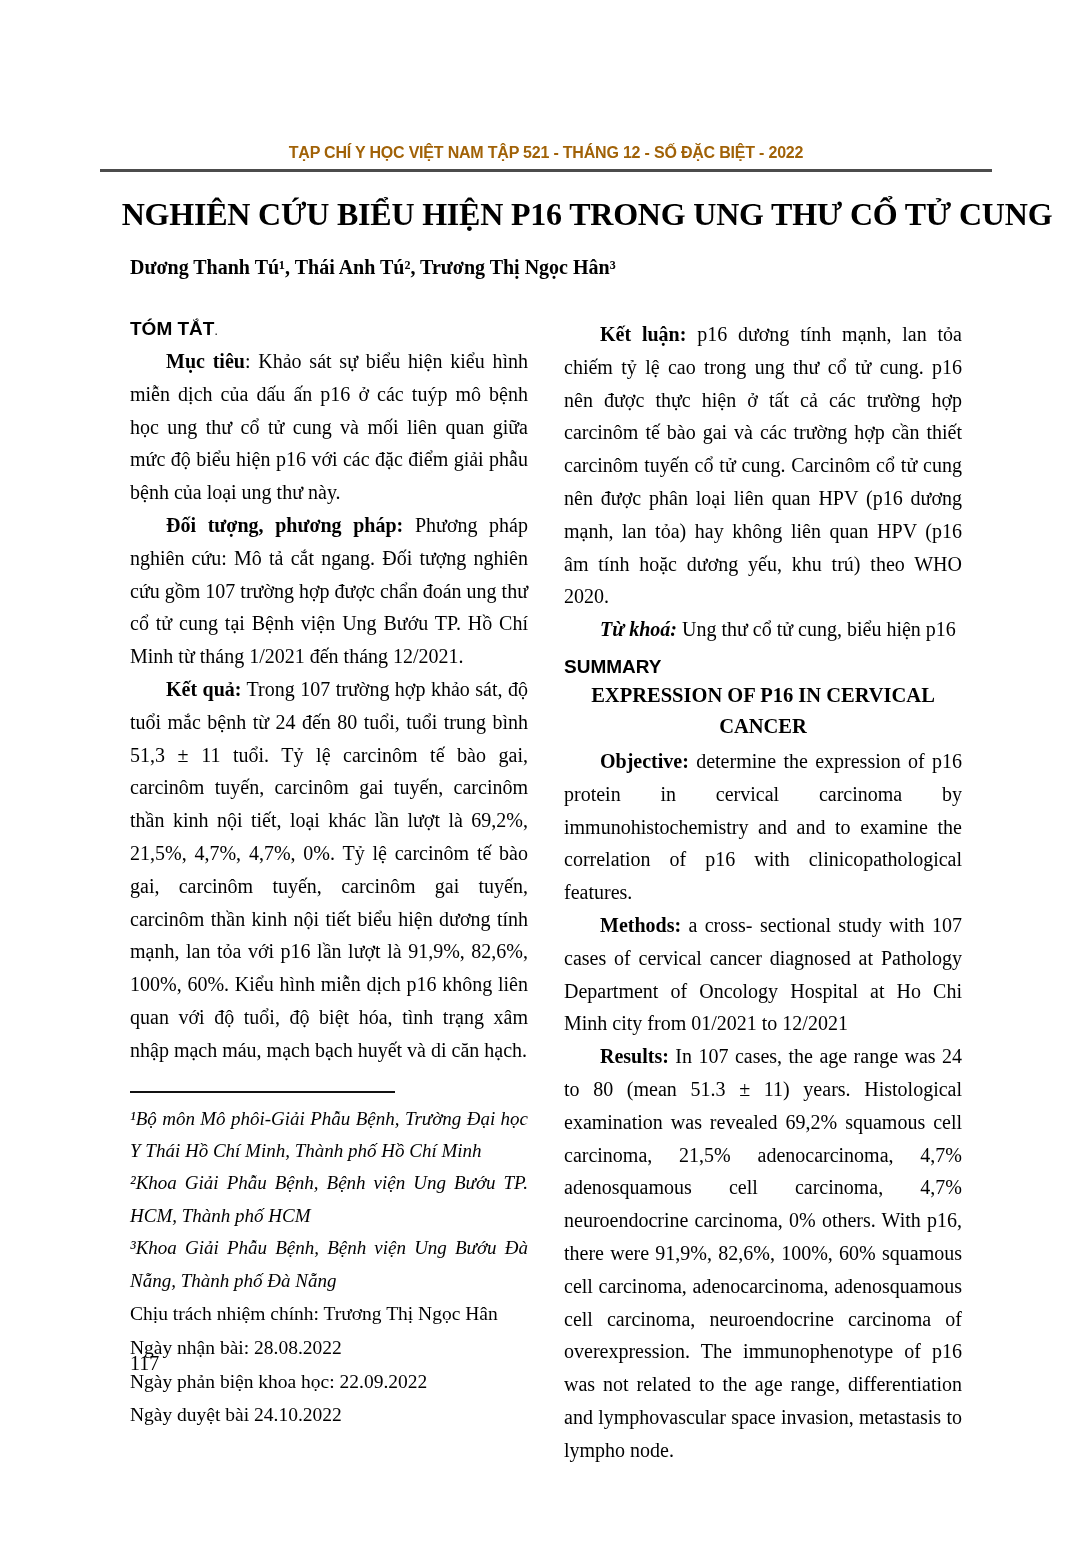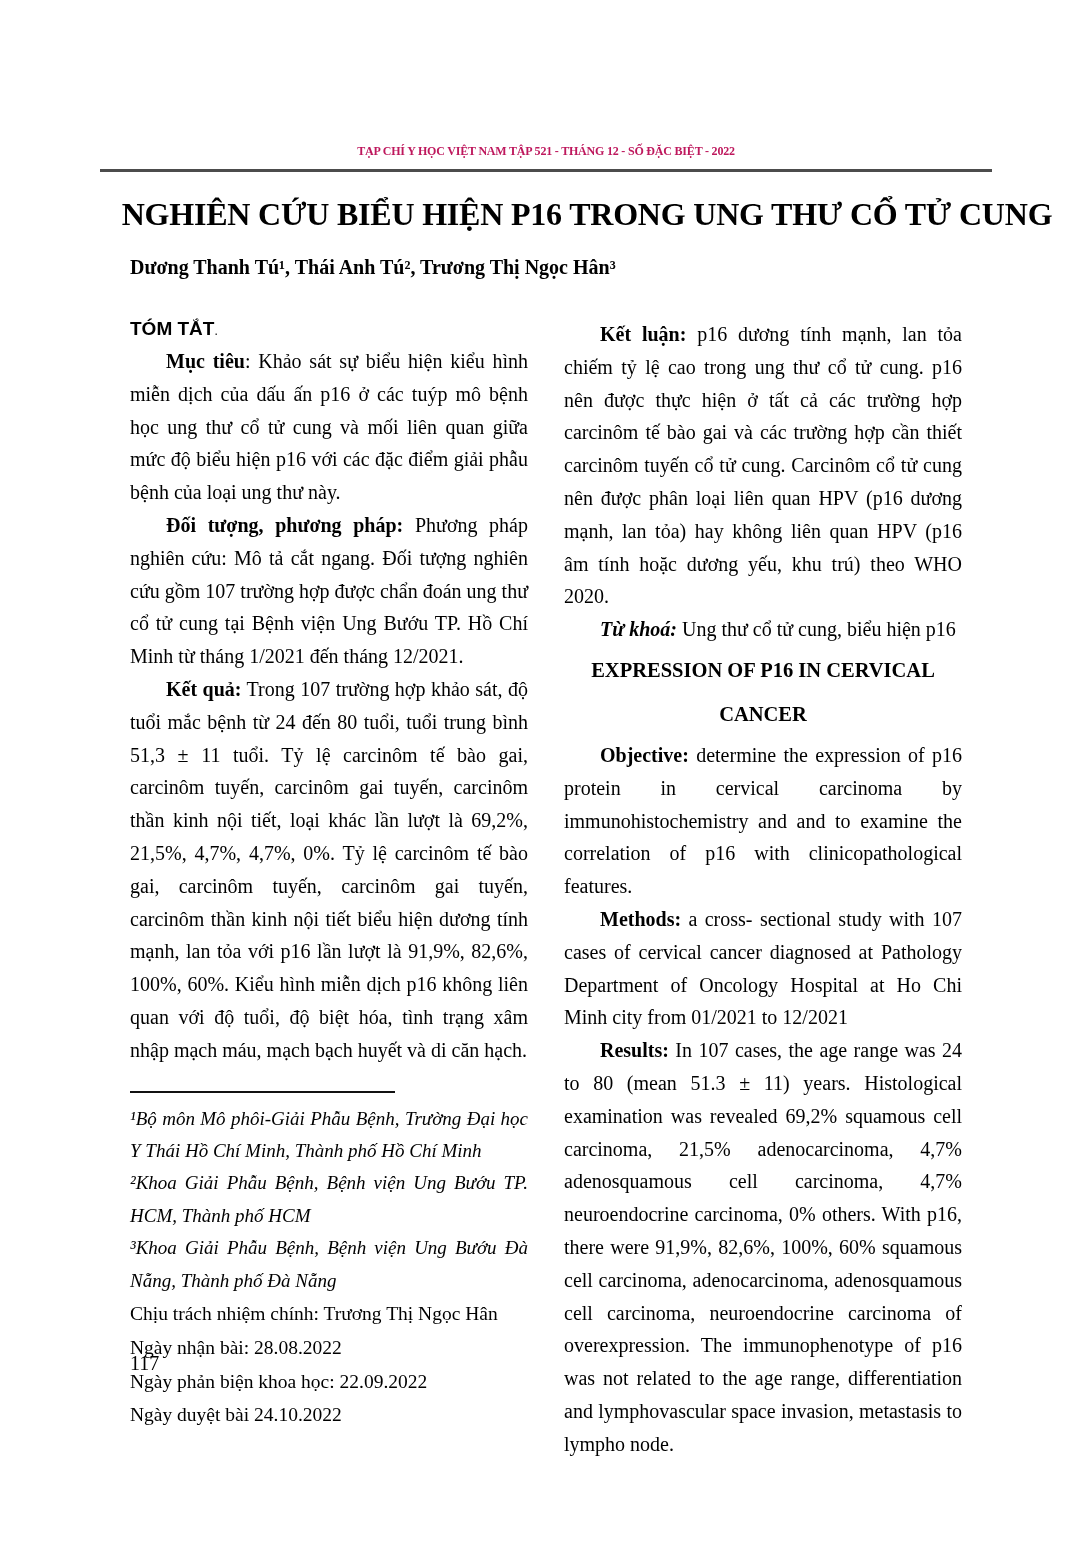--- a/index.html
+++ b/index.html
@@ -8,23 +8,23 @@
     position:relative;
     width:1090px; height:1541px;
     background:#ffffff;
     color:#000;
     font-family:"Liberation Serif", serif;
     overflow:hidden;
   }
   .running-head {
     position:absolute; top:144px; left:100px; width:892px;
     text-align:center;
-    font-family:Liberation Serif, serif;
-    font-weight:700; font-size:12px; letter-spacing:-0.2px;
-    color:#be185d;
+    font-family:Liberation Sans, sans-serif;
+    font-weight:700; font-size:16px; letter-spacing:-0.2px;
+    color:#a16207;
   }
   .head-rule {
     position:absolute; top:169px; left:100px; width:892px; height:3px;
     background:#4c4c4c;
   }
   .article-title {
     position:absolute; top:196px; left:0; width:100%;
     text-align:center;
     font-family:"Liberation Serif", serif;
     font-weight:700; font-size:32px; letter-spacing:-0.2px;margin-left:42px;
@@ -61,21 +61,21 @@
     font-style:italic;
     font-size:19px; line-height:32.4px;
     text-align:justify;
   }
   .contact-line {
     font-size:19.5px; line-height:33.8px;
   }
   .summary-heading { margin-top:10px; margin-bottom:2px; }
   .english-title {
     text-align:center;
-    font-weight:700; font-size:20.5px; line-height:44px;
+    font-weight:700; font-size:20.5px; line-height:31px;
     margin:2px 0 3px 0;
   }
   .page-number {
     position:absolute; top:1352px; left:130px; width:832px;
     text-align:left; padding-right:10px;
     font-size:20px;
   }
 </style>
 </head>
 <body>
@@ -110,20 +110,21 @@
       <p class="contact-line">Ngày nhận bài: 28.08.2022</p>
       <p class="contact-line">Ngày phản biện khoa học: 22.09.2022</p>
       <p class="contact-line">Ngày duyệt bài 24.10.2022</p>
     </div>
 
     <div class="col">
       <p class="para"><span class="lead">Kết luận:</span><span> p16 dương tính mạnh, lan tỏa chiếm tỷ lệ cao trong ung thư cổ tử cung. p16 nên được thực hiện ở tất cả các trường hợp carcinôm tế bào gai và các trường hợp cần thiết carcinôm tuyến cổ tử cung. Carcinôm cổ tử cung nên được phân loại liên quan HPV (p16 dương mạnh, lan tỏa) hay không liên quan HPV (p16 âm tính hoặc dương yếu, khu trú) theo WHO 2020.</span></p>
 
       <p class="para"><span class="lead-italic">Từ khoá:</span><span> Ung thư cổ tử cung, biểu hiện p16</span></p>
 
+      <h2 class="section-heading summary-heading">SUMMARY</h2>
 
       <div class="english-title">EXPRESSION OF P16 IN CERVICAL CANCER</div>
 
       <p class="para"><span class="lead">Objective:</span><span> determine the expression of p16 protein in cervical carcinoma by immunohistochemistry and and to examine the correlation of p16 with clinicopathological features.</span></p>
 
       <p class="para"><span class="lead">Methods:</span><span> a cross- sectional study with 107 cases of cervical cancer diagnosed at Pathology Department of Oncology Hospital at Ho Chi Minh city from 01/2021 to 12/2021</span></p>
 
       <p class="para"><span class="lead">Results:</span><span> In 107 cases, the age range was 24 to 80 (mean 51.3 ± 11) years. Histological examination was revealed 69,2% squamous cell carcinoma, 21,5% adenocarcinoma, 4,7% adenosquamous cell carcinoma, 4,7% neuroendocrine carcinoma, 0% others. With p16, there were 91,9%, 82,6%, 100%, 60% squamous cell carcinoma, adenocarcinoma, adenosquamous cell carcinoma, neuroendocrine carcinoma of overexpression. The immunophenotype of p16 was not related to the age range, differentiation and lymphovascular space invasion, metastasis to lympho node.</span></p>
     </div>
 

